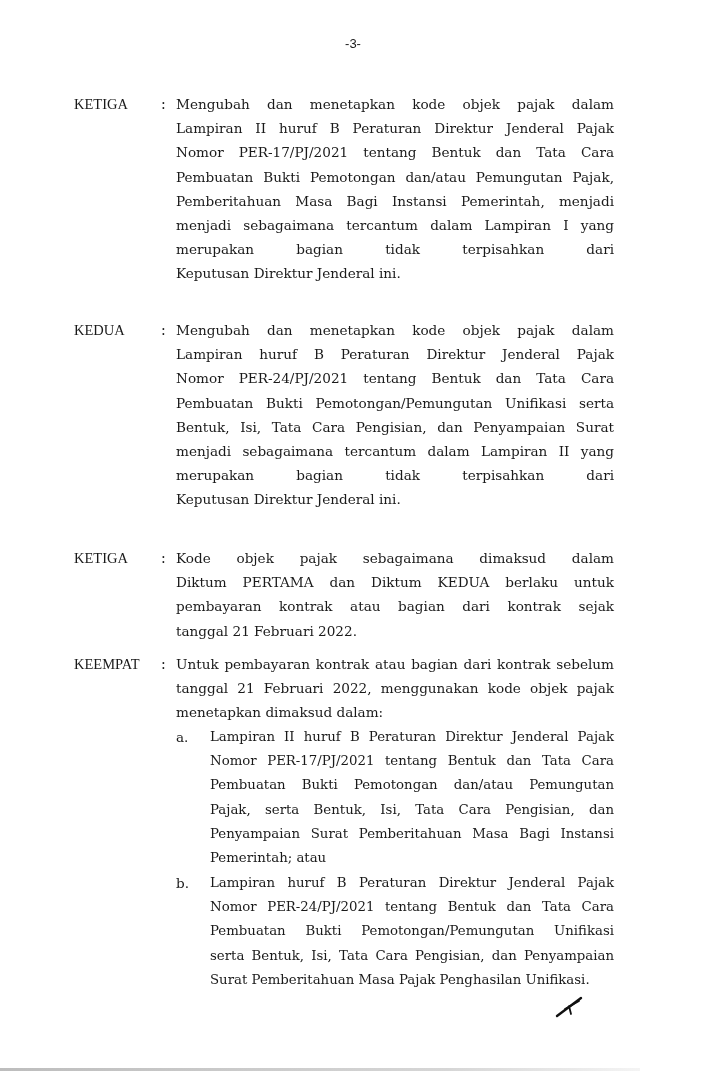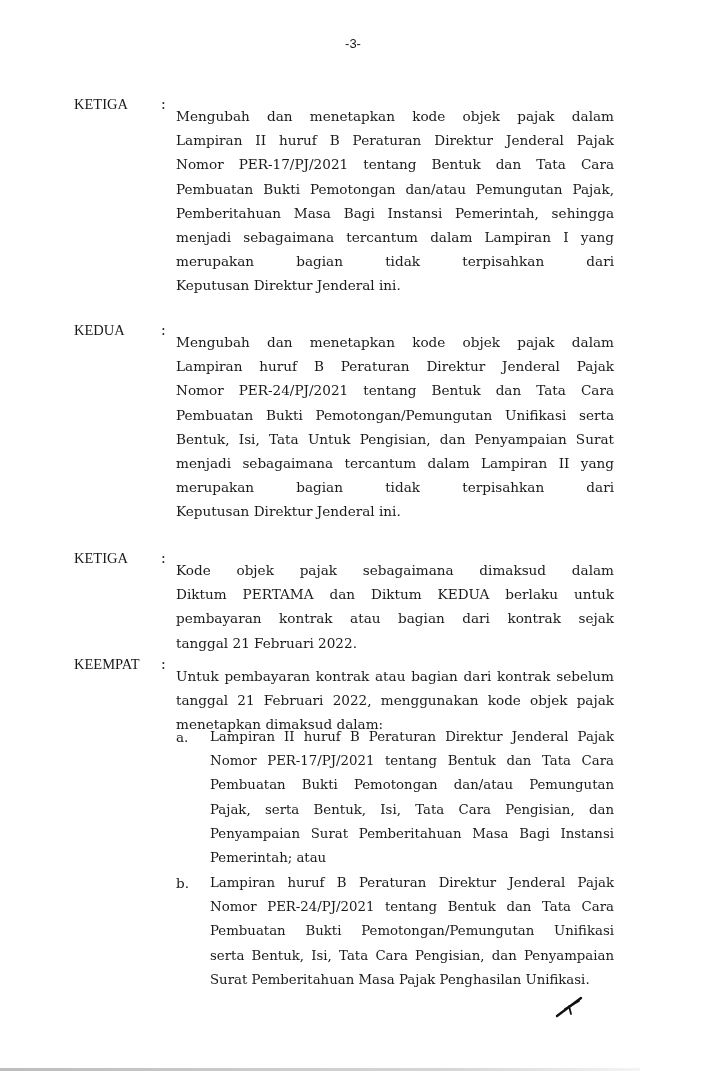--- a/index.html
+++ b/index.html
@@ -3,21 +3,21 @@
 <meta charset="utf-8">
 <style>
   html, body { margin:0; padding:0; background:#ffffff; }
   body { width:706px; height:1080px; position:relative; overflow:hidden;
          font-family:"DejaVu Serif", "Liberation Serif", serif; color:#1a1a1a; }
   .page-number { position:absolute; top:36px; left:0; width:706px; text-align:center;
                  font-family:"Liberation Sans", sans-serif; font-size:13px; }
   .diktum { position:absolute; left:74px; width:540px; }
   .diktum .label { position:absolute; left:0; top:0; font-family:"Liberation Serif", serif; font-size:14.5px; line-height:24px; }
   .diktum .colon { position:absolute; left:87px; top:0; font-size:14px; line-height:24px; }
-  .diktum .body { position:absolute; left:102px; top:12px; width:438px; font-size:13.6px; line-height:24.2px; text-align:justify; text-align-last:left; }
+  .diktum .body { position:absolute; left:102px; top:0; width:438px; font-size:13.6px; line-height:24.2px; text-align:justify; text-align-last:left; }
   .line { display:block; text-align:justify; text-align-last:justify; white-space:nowrap; }
   .line.last { text-align-last:left; }
   .sublist { position:absolute; left:176px; width:438px; }
   .sub-item { position:absolute; left:0; width:438px; }
   .sub-item .marker { position:absolute; left:0; top:0; font-size:13.6px; line-height:24.2px; }
   .sub-item .text { position:absolute; left:34px; top:0; width:404px; font-family:"DejaVu Serif", serif; font-size:13.3px; line-height:24.2px; }
   .paraf { position:absolute; left:555px; top:996px; }
   .bottom-rule { position:absolute; left:0; top:1068px; width:640px; height:3px;
                  background:linear-gradient(90deg,#bdbdbd,#d6d6d6 70%,#f4f4f4); }
 </style>
@@ -27,36 +27,36 @@
 <div class="page-number">-3-</div>
 
 <div class="diktum" style="top:92px;">
   <span class="label">KETIGA</span>
   <span class="colon">:</span>
   <div class="body">
     <span class="line">Mengubah dan menetapkan kode objek pajak dalam</span>
     <span class="line">Lampiran II huruf B Peraturan Direktur Jenderal Pajak</span>
     <span class="line">Nomor PER-17/PJ/2021 tentang Bentuk dan Tata Cara</span>
     <span class="line">Pembuatan Bukti Pemotongan dan/atau Pemungutan Pajak,</span>
-    <span class="line">Pemberitahuan Masa Bagi Instansi Pemerintah, sehingga</span>
+    <span class="line">Pemberitahuan Masa Bagi Instansi Pemerintah, menjadi</span>
     <span class="line">menjadi sebagaimana tercantum dalam Lampiran I yang</span>
     <span class="line">merupakan bagian tidak terpisahkan dari</span>
     <span class="line last">Keputusan Direktur Jenderal ini.</span>
   </div>
 </div>
 
 <div class="diktum" style="top:318px;">
   <span class="label">KEDUA</span>
   <span class="colon">:</span>
   <div class="body">
     <span class="line">Mengubah dan menetapkan kode objek pajak dalam</span>
     <span class="line">Lampiran huruf B Peraturan Direktur Jenderal Pajak</span>
     <span class="line">Nomor PER-24/PJ/2021 tentang Bentuk dan Tata Cara</span>
     <span class="line">Pembuatan Bukti Pemotongan/Pemungutan Unifikasi serta</span>
-    <span class="line">Bentuk, Isi, Tata Untuk Pengisian, dan Penyampaian Surat</span>
+    <span class="line">Bentuk, Isi, Tata Cara Pengisian, dan Penyampaian Surat</span>
     <span class="line">menjadi sebagaimana tercantum dalam Lampiran II yang</span>
     <span class="line">merupakan bagian tidak terpisahkan dari</span>
     <span class="line last">Keputusan Direktur Jenderal ini.</span>
   </div>
 </div>
 
 <div class="diktum" style="top:546px;">
   <span class="label">KETIGA</span>
   <span class="colon">:</span>
   <div class="body">

